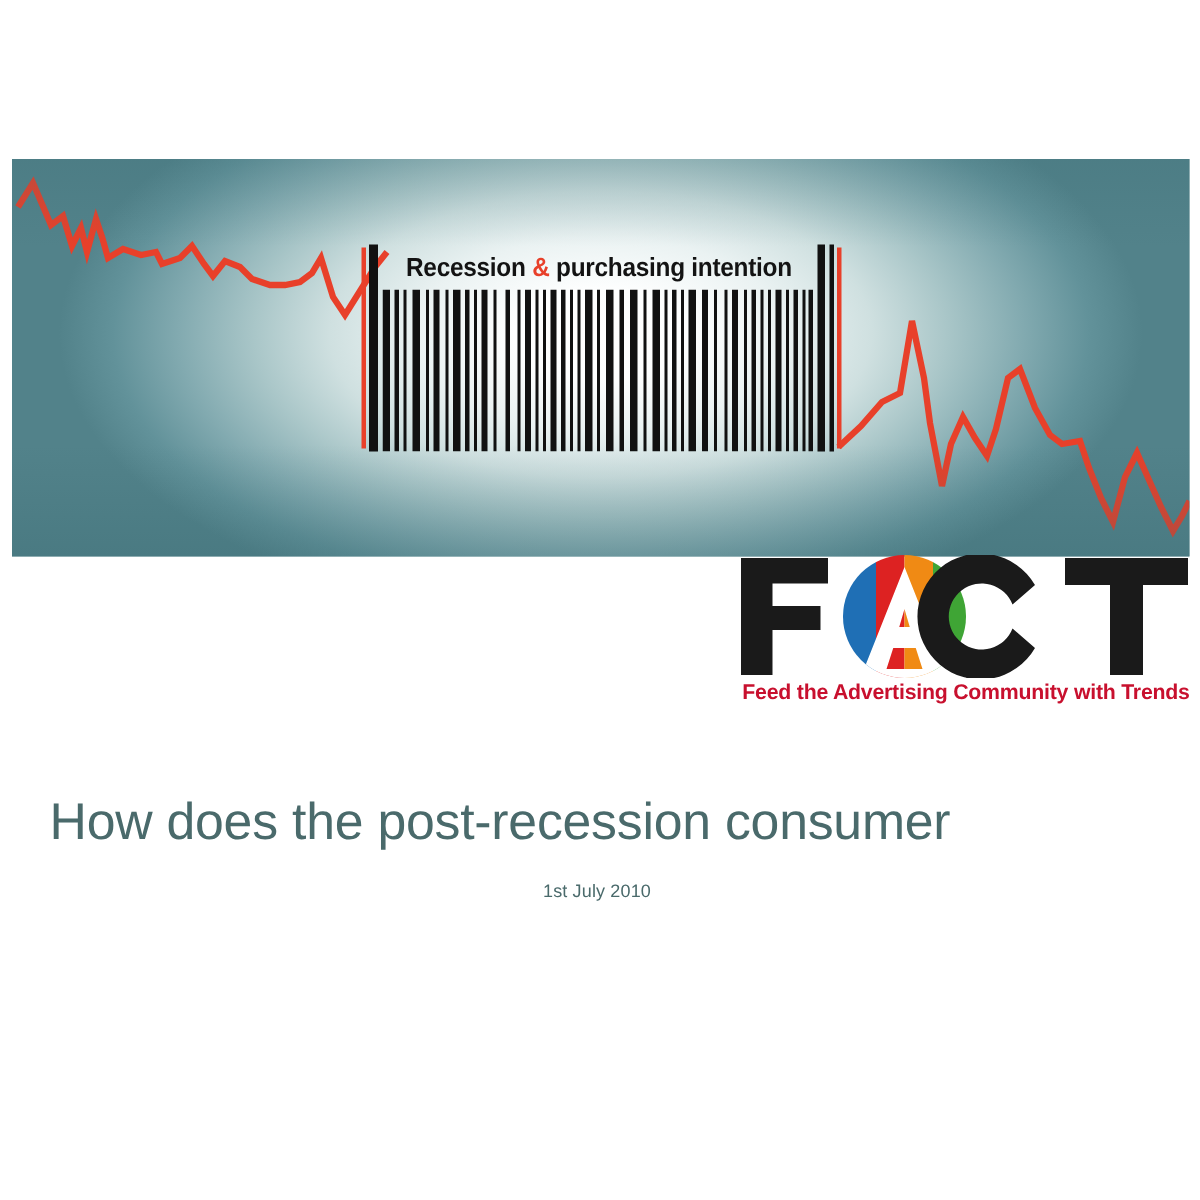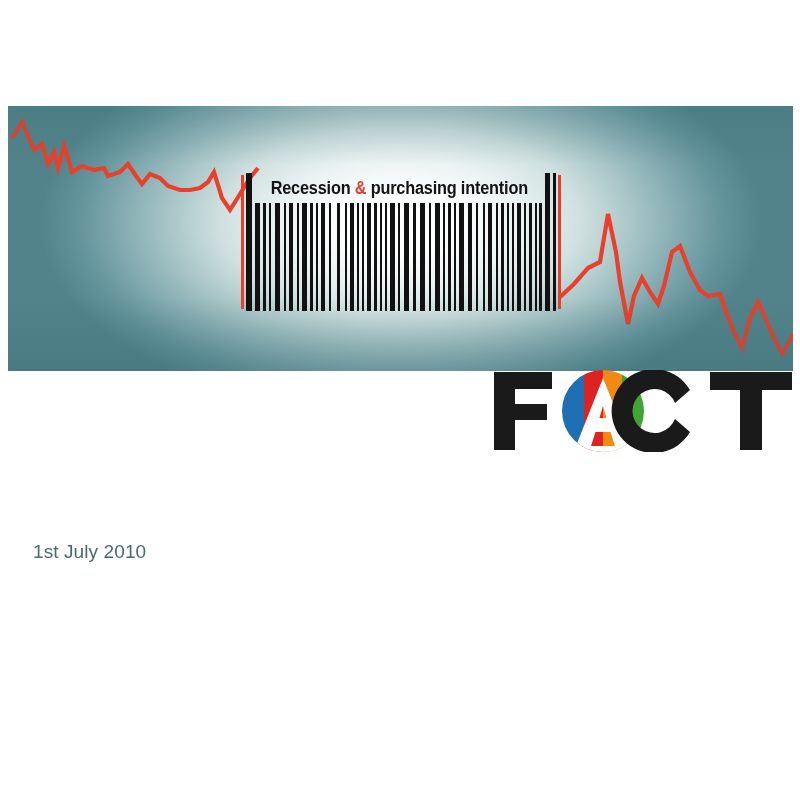--- a/index.html
+++ b/index.html
@@ -49,21 +49,21 @@
   }
   #hero-svg {
     position: absolute;
     inset: 0;
   }
 
   
   #barcode-block {
     position: absolute;
     left: 241px;
-    top: 173px;
+    top: 163px;
     width: 320px;
     height: 138px;
   }
   #barcode-guard-left {
     position: absolute;
     left: 0px;  top: 2px;
     width: 3px; height: 134px;
     background: #e8402a;
   }
   #barcode-guard-right {
@@ -156,23 +156,24 @@
     font-size: 34.5px;
     line-height: 46px;
     color: #4a6a6b;
     letter-spacing: -0.15px;
   }
   #slide-title .tline { display: block; }
   #slide-date {
     margin: 16px 0 0 0;
     font-family: "Liberation Sans", sans-serif;
     font-weight: normal;
-    font-size: 19px;
+    font-size: 12px;
     color: #4a6a6b;
     letter-spacing: 0.1px;
+    text-align: center;
   }
 </style>
 </head>
 <body>
 
 <div id="hero-banner">
   <div id="hero-gradient"></div>
 
   <svg id="hero-svg" viewBox="0 0 785 265" preserveAspectRatio="none">
 
@@ -277,19 +278,21 @@
     <g fill="#1a1a1a">
       <path d="M202,41 a41,41 0 1,1 -12,-29 l-15,14 a21,21 0 1,0 0,30 l15,14 a41,41 0 0,1 -29,12 a41,41 0 0,1 -41,-41 Z" fill="none" stroke="#1a1a1a" stroke-width="0"></path>
       <path d="M201,20 L186,33 a22,22 0 1,0 0,16 l15,13 a42,42 0 1,1 0,-42 Z"></path>
     </g>
 
     <g fill="#1a1a1a">
       <path d="M221,2 H303 V20 H273 V80 H251 V20 H221 Z"></path>
     </g>
   </svg>
 
+  <div id="fact-tagline">Feed the Advertising Community with Trends</div>
 </div>
 
 <div id="title-block">
   <h1 id="slide-title">
+    <span class="tline">How does the post-recession consumer</span>
   </h1>
   <p id="slide-date">1st July 2010</p>
 </div>
 
 </body></html>

